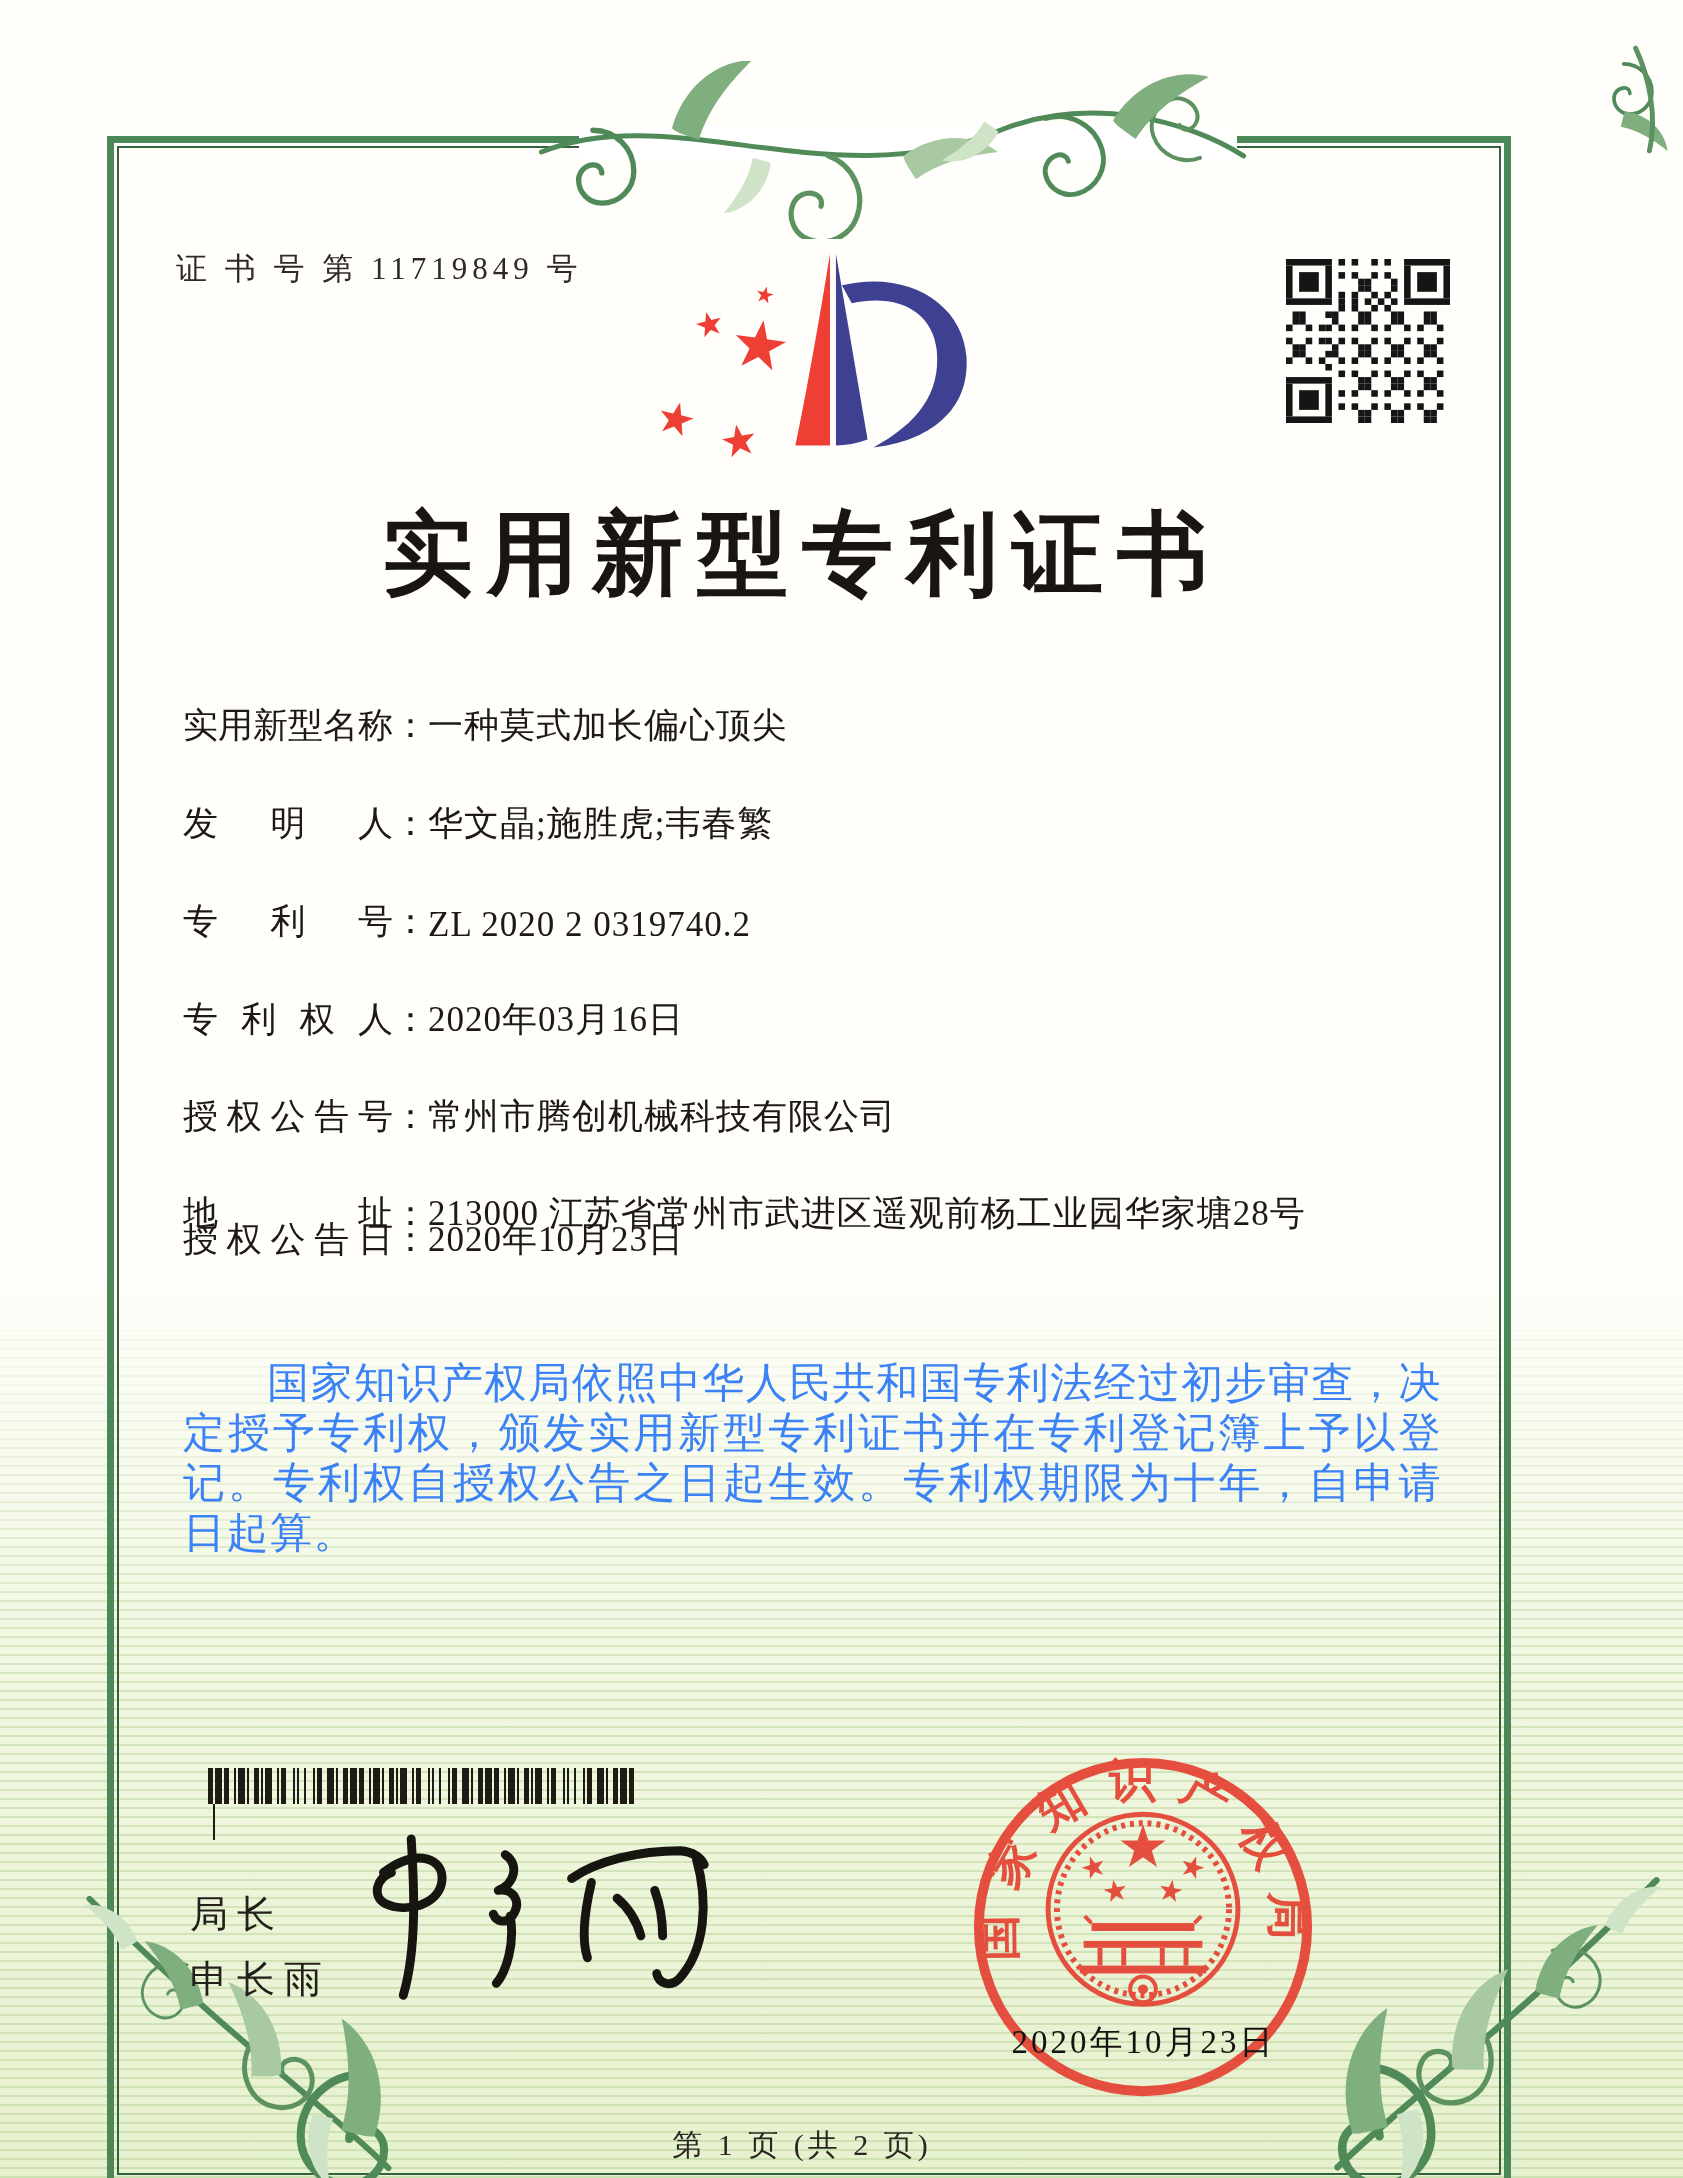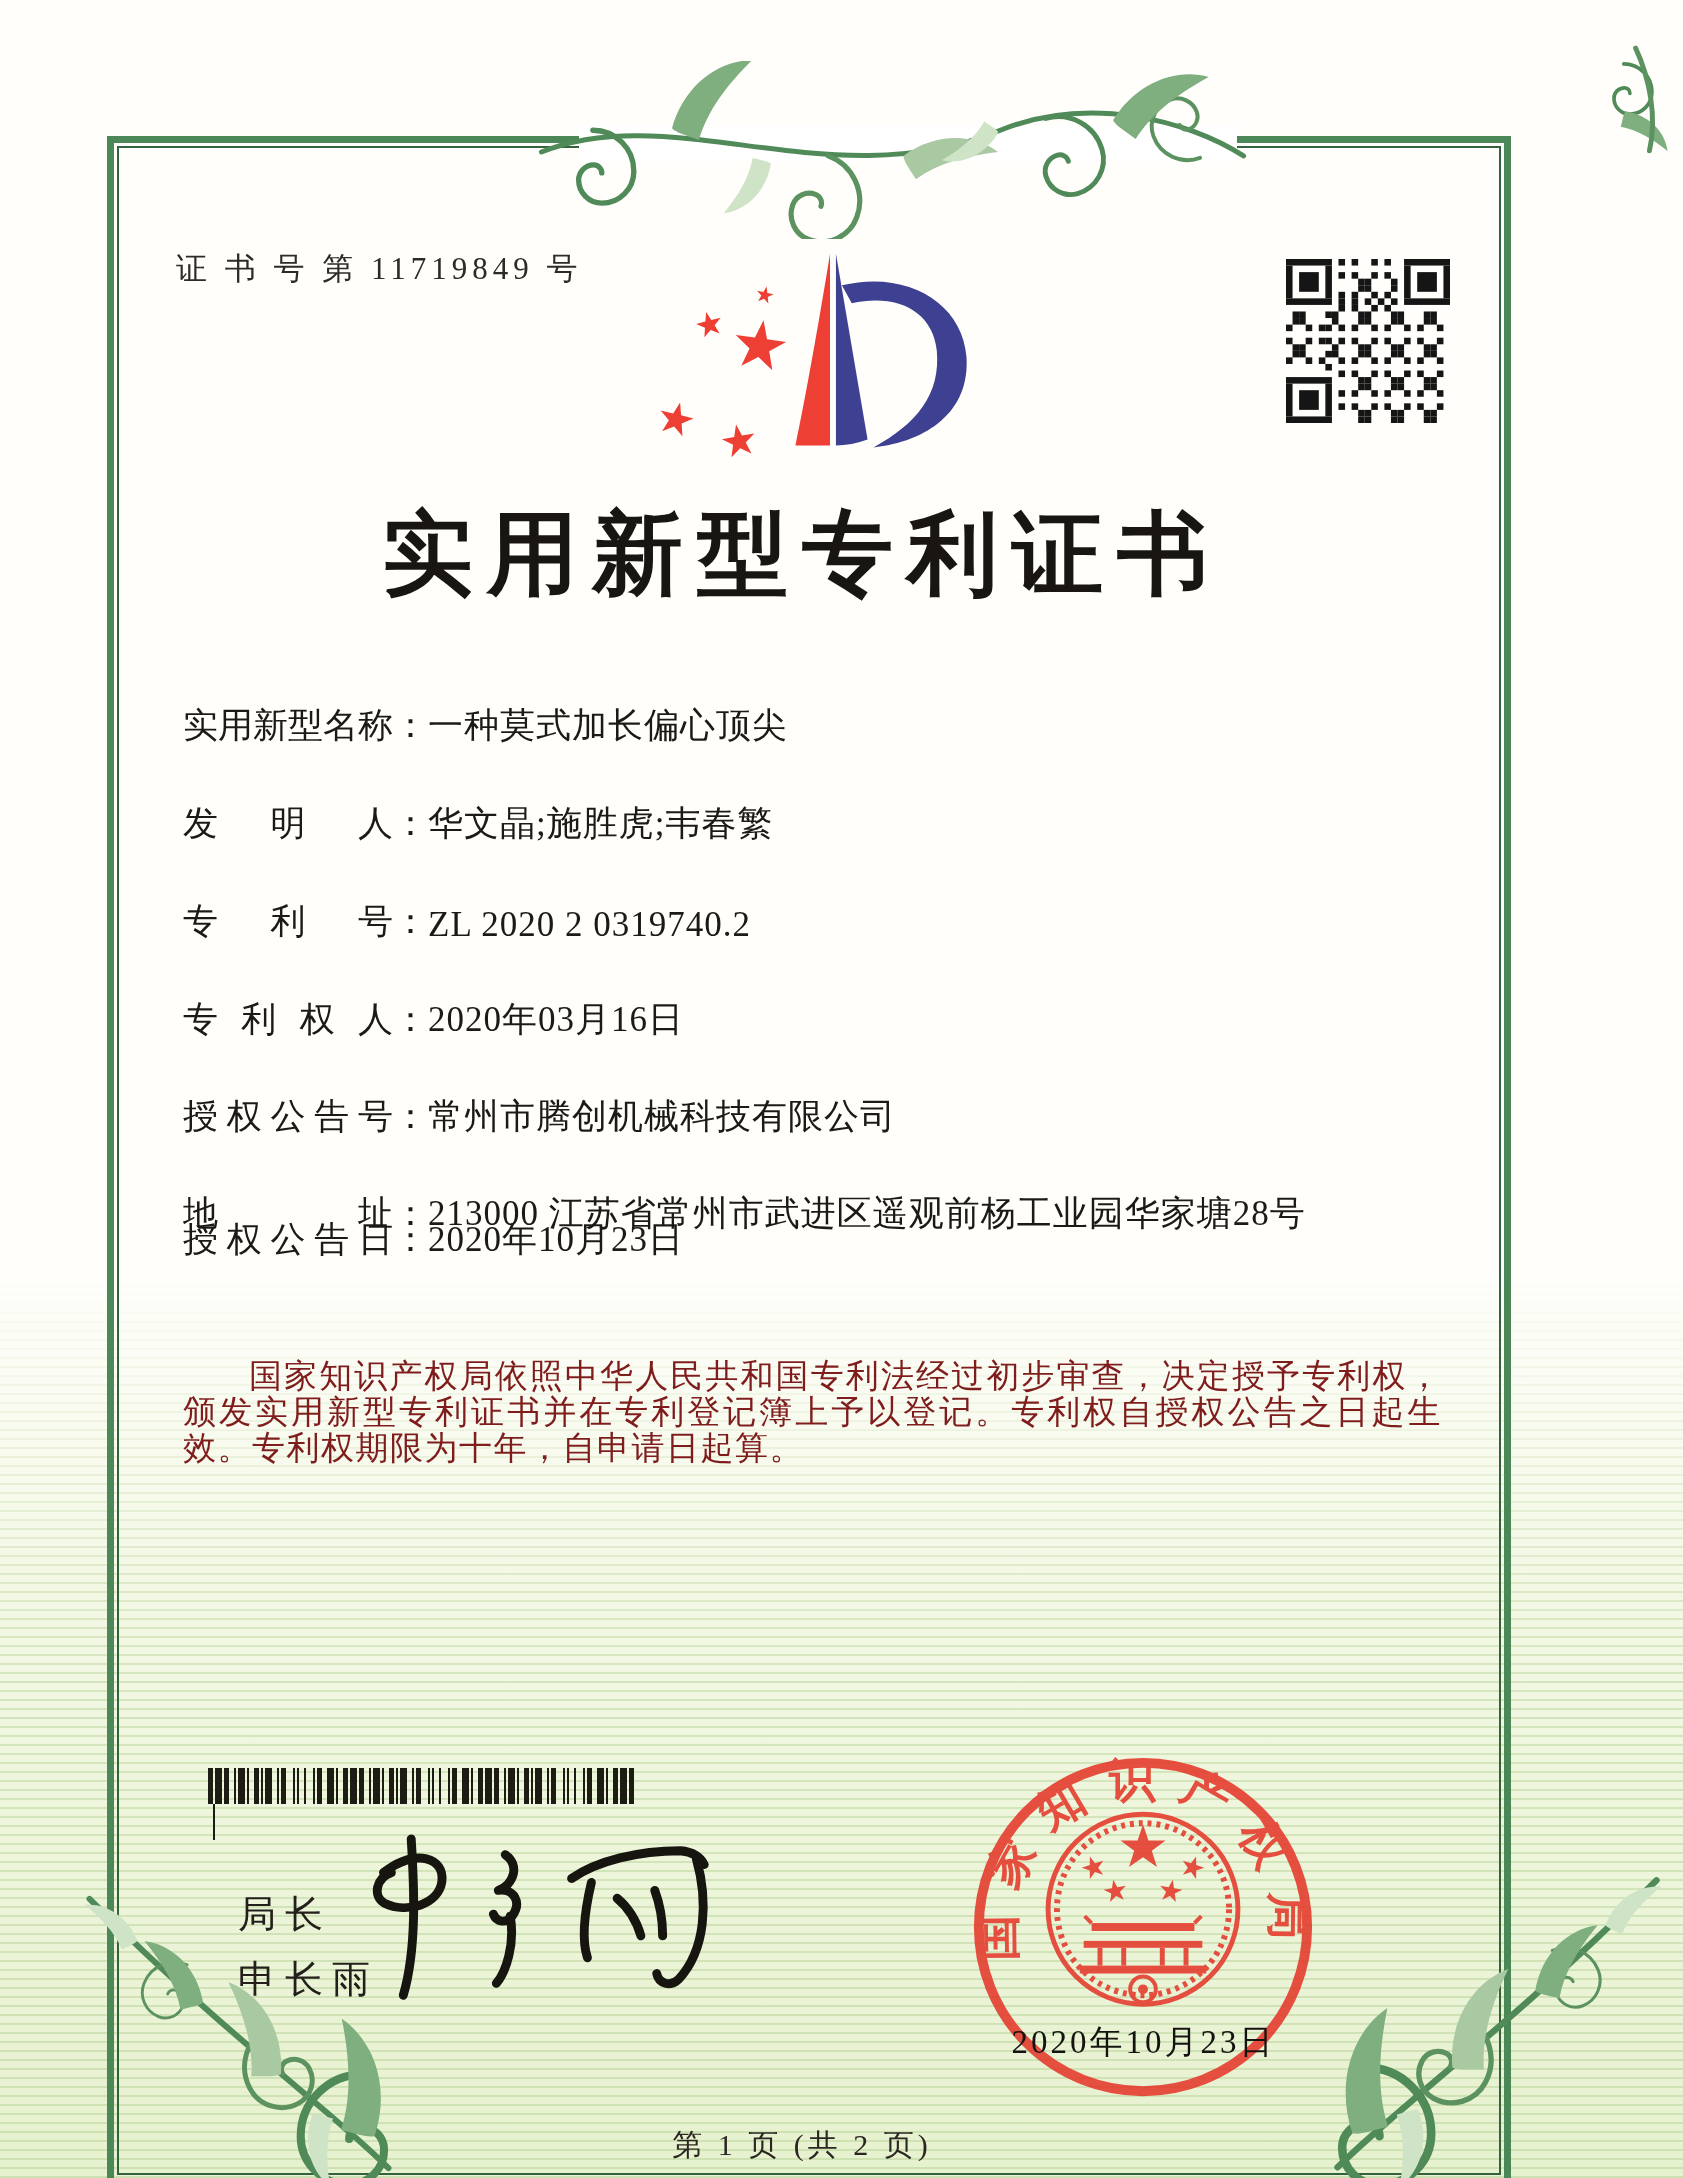--- a/index.html
+++ b/index.html
@@ -19,25 +19,25 @@
   .border-mask{left:579px;top:125px;width:658px;height:36px;background:#fff;z-index:2;}
   
   .cert-no{left:176px;top:248px;font-size:31px;color:#2e2a26;letter-spacing:5px;z-index:4;}
   .title{left:107px;top:493px;width:1390px;text-align:center;font-size:91px;font-weight:bold;
          color:#181512;letter-spacing:14px;z-index:4;}
   .field-row{left:183px;width:1287px;height:46px;font-size:35px;color:#1c1916;z-index:4;white-space:nowrap;}
   .flabel{display:inline-block;width:210px;text-align:justify;text-align-last:justify;vertical-align:bottom;}
   .fcolon{display:inline-block;vertical-align:bottom;}
   .fvalue{display:inline-block;margin-left:0;vertical-align:bottom;letter-spacing:1px;}
   .pair2{position:absolute;left:630px;top:0;}
-  .body-text{left:183px;top:1358px;width:1259px;font-size:33px;line-height:36px;color:#7f1d1d;
+  .body-text{left:183px;top:1358px;width:1259px;font-size:42px;line-height:50px;color:#3b82f6;
              text-align:justify;z-index:4;}
   .body-text p{margin:0;text-indent:2em;letter-spacing:1.5px;}
   .officer{left:190px;font-size:38px;letter-spacing:9px;color:#23201c;z-index:4;
-           font-family:"Liberation Sans","DejaVu Sans",sans-serif;font-weight:500;margin-left:48px;}
+           font-family:"Liberation Sans","DejaVu Sans",sans-serif;font-weight:500;}
   .footer{left:107px;top:2125px;width:1390px;text-align:center;font-size:30px;color:#2a2622;
           letter-spacing:4px;z-index:4;}
   
   .logo{left:648px;top:230px;z-index:4;}
   .qr{left:1286px;top:259px;z-index:4;}
   .barcode{left:208px;top:1768px;width:430px;height:36px;z-index:4;font-size:0;}
   .barcode span{display:inline-block;height:36px;}
   .signature{left:322px;top:1827px;z-index:5;}
   .seal{left:965px;top:1747px;z-index:5;}
   .seal-date{left:975px;top:2020px;width:337px;text-align:center;font-size:33px;color:#151310;

